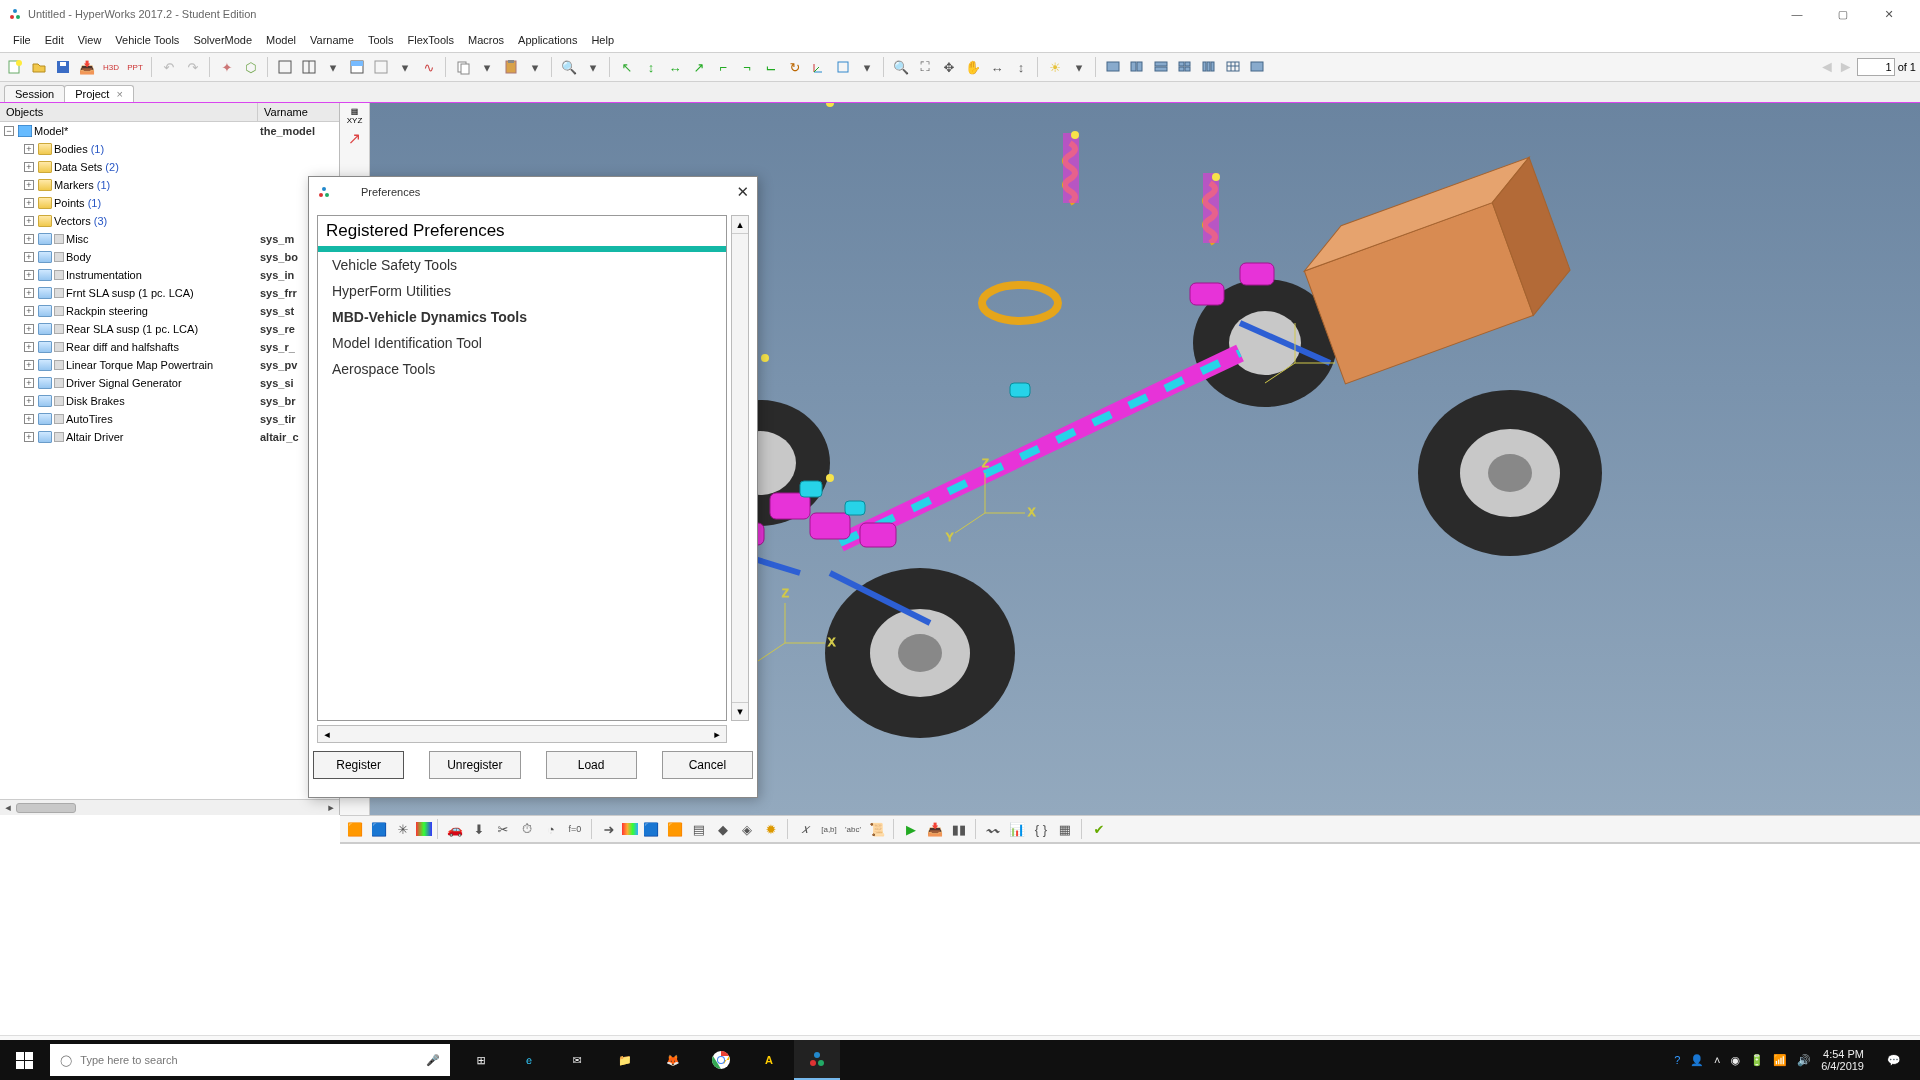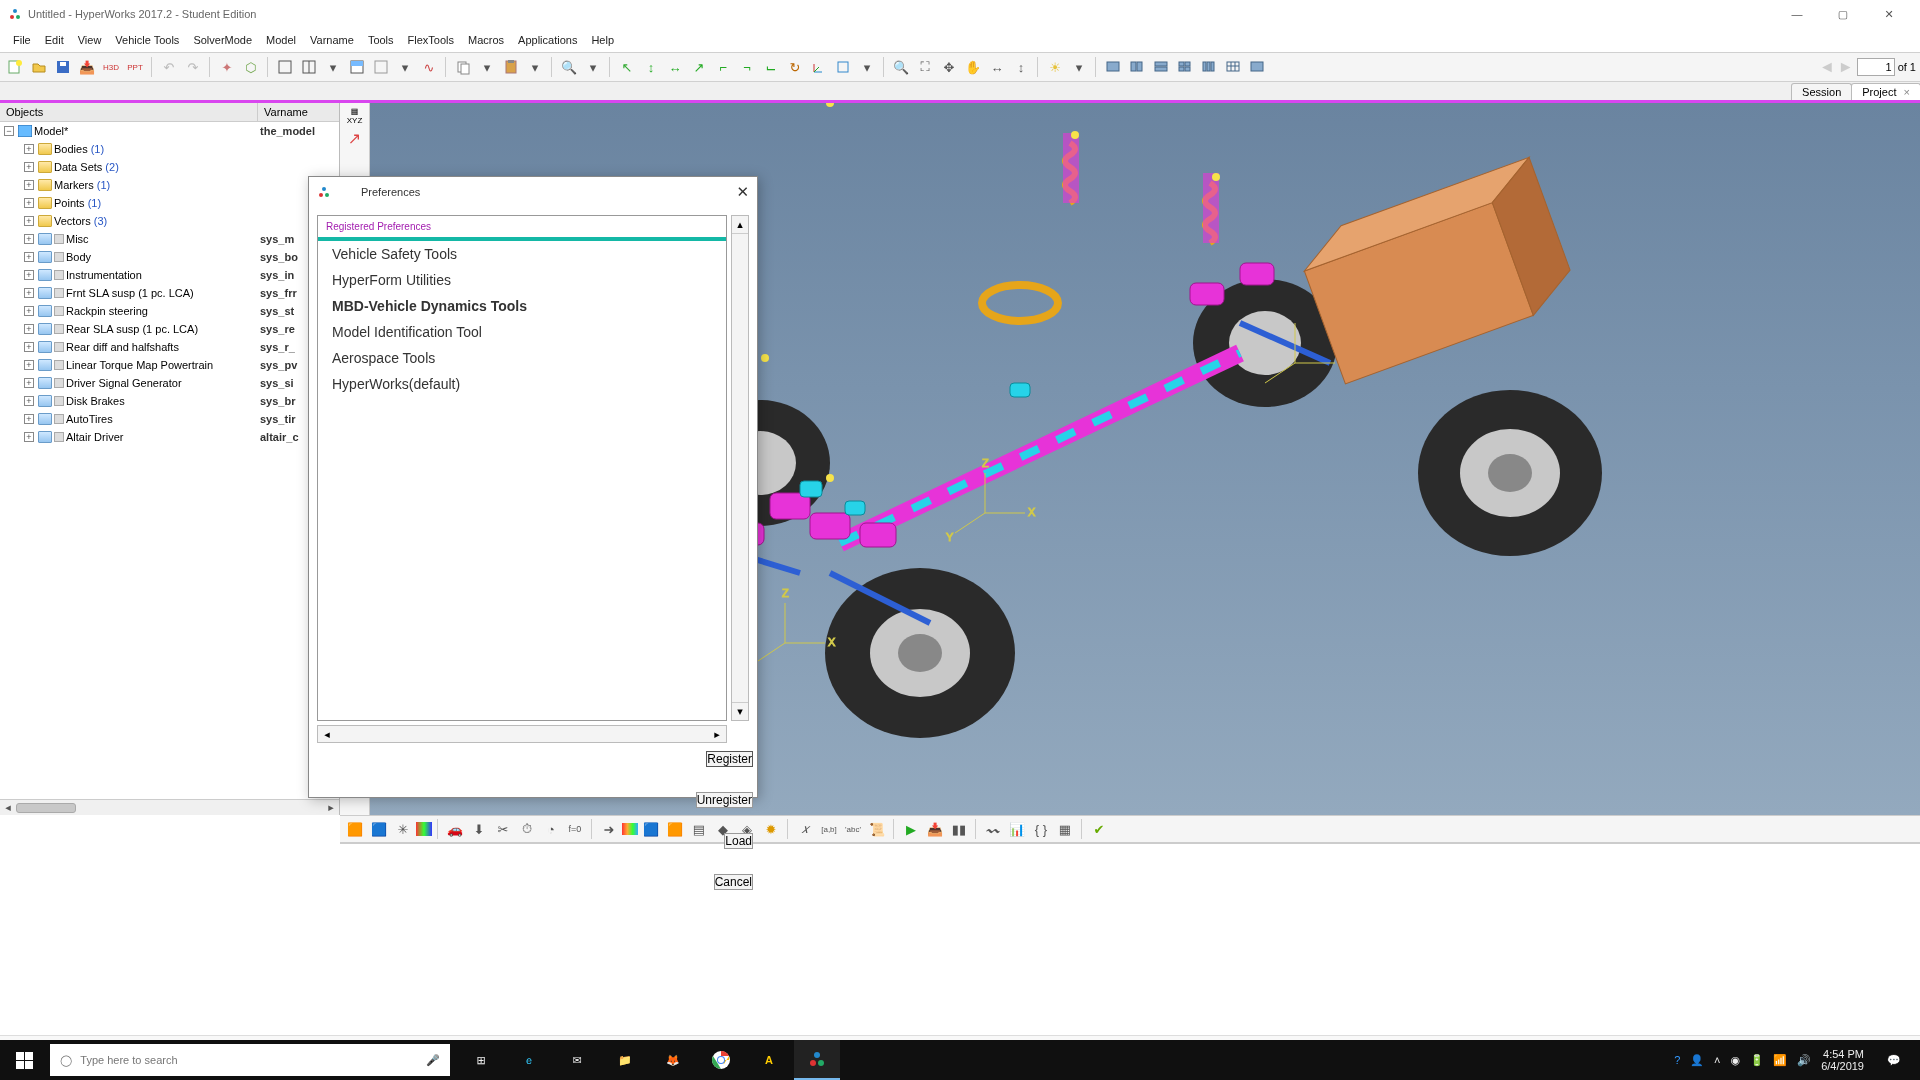--- a/index.html
+++ b/index.html
@@ -16,21 +16,21 @@
 .menubar span { padding:3px 7px; }
 
 
 .toolbar { height:30px; background:#f5f5f5; border-top:1px solid #d0d0d0; border-bottom:1px solid #d0d0d0; display:flex; align-items:center; padding:0 4px; gap:2px; }
 .tb-ico { width:22px; height:22px; display:inline-flex; align-items:center; justify-content:center; font-size:13px; color:#555; }
 .tb-sep { width:2px; height:20px; border-left:1px solid #ccc; margin:0 3px; }
 .toolbar .pagecount { margin-left:auto; display:flex; align-items:center; gap:3px; font-size:10px; }
 .toolbar .pagecount input { width:38px; height:18px; text-align:right; border:1px solid #aaa; padding-right:2px; }
 
 
-.lefttabs { height:21px; background:#f0f0f0; display:flex; align-items:flex-end; padding-left:4px; border-bottom:3px solid #d946ef;justify-content:flex-end; }
+.lefttabs { height:21px; background:#f0f0f0; display:flex; align-items:flex-end; padding-left:4px; border-bottom:1px solid #d946ef; }
 .lefttabs .tab { padding:2px 10px; border:1px solid #bbb; border-bottom:none; background:#f5f5f5; margin-right:-1px; border-radius:3px 3px 0 0; }
 .lefttabs .tab.active { background:#fff; }
 .lefttabs .tab .x { margin-left:4px; color:#888; }
 
 
 .main { display:flex; height:712px; }
 
 
 .treepanel { width:340px; background:#fff; border-right:1px solid #bbb; display:flex; flex-direction:column; }
 .treehdr { display:flex; border-bottom:1px solid #ccc; background:#eaeaea; font-size:11px; }
@@ -57,30 +57,30 @@
 
 .scene { position:absolute; inset:0; }
 
 
 .dialog { position:absolute; left:308px; top:176px; width:450px; height:622px; background:#fff; border:1px solid #888; box-shadow:2px 2px 12px rgba(0,0,0,.25); display:flex; flex-direction:column; }
 .dlg-title { height:30px; display:flex; align-items:center; padding:0 8px; color:#333;gap:24px; }
 .dlg-title .x { margin-left:auto; font-size:15px; color:#333; cursor:pointer; }
 .dlg-body { flex:1; padding:8px; display:flex; flex-direction:column; }
 .dlg-listwrap { flex:1; position:relative; }
 .dlg-list { position:absolute; left:0; top:0; right:22px; bottom:22px; border:1px solid #999; background:#fff; overflow:hidden; }
-.dlg-list .hdr { padding:5px 8px; border-bottom:4px solid #14b8a6; color:#a21caf; font-size:10px; }
+.dlg-list .hdr { padding:5px 8px; border-bottom:6px solid #14b8a6; color:#000000; font-size:17px; }
 .dlg-list .item { padding:5px 14px; font-size:14px; color:#333; }
 .dlg-list .item.sel { font-weight:700; }
 .dlg-vscroll { position:absolute; right:0; top:0; width:18px; bottom:22px; border:1px solid #bbb; background:#f4f4f4; display:flex; flex-direction:column; }
 .dlg-vscroll .sbtn { height:18px; display:flex; align-items:center; justify-content:center; border-bottom:1px solid #ccc; }
 .dlg-vscroll .track { flex:1; }
 .dlg-hscroll { position:absolute; left:0; right:22px; bottom:0; height:18px; border:1px solid #bbb; background:#f4f4f4; display:flex; }
 .dlg-hscroll .sbtn { width:18px; display:flex; align-items:center; justify-content:center; }
 .dlg-hscroll .track { flex:1; }
-.dlg-btns { height:46px; display:flex; align-items:flex-end; justify-content:space-around; padding:0 4px; gap:25px;flex-direction:column; }
+.dlg-btns { height:46px; display:flex; align-items:flex-start; justify-content:space-around; padding:0 4px; gap:25px; }
 .dlg-btns button { flex:1; height:28px; background:#f4f4f4; border:1px solid #999; cursor:pointer; font-size:12px; }
 .dlg-btns button.primary { border:1.5px solid #555; }
 
 
 .bottombar { height:28px; background:#f5f5f5; border-top:1px solid #ccc; border-bottom:1px solid #ccc; display:flex; align-items:center; padding:0 4px; gap:2px; margin-left:340px; }
 .lowerarea { height:192px; background:#fff; border-top:1px solid #ccc; margin-left:340px; }
 .status { height:20px; background:#f8f8f8; border-top:1px solid #ddd; display:flex; align-items:center; padding:0 8px; font-size:11px; color:#333; }
 
 
 .taskbar { position:absolute; left:0; right:0; bottom:0; height:40px; background:#101010; display:flex; align-items:center; color:#eee; }
@@ -658,21 +658,20 @@
   <div class="dlg-body">
     <div class="dlg-listwrap">
       <div class="dlg-list">
         <div class="hdr">Registered Preferences</div>
         <div id="pref-items">
             <div class="item">Vehicle Safety Tools</div>
             <div class="item">HyperForm Utilities</div>
             <div class="item sel">MBD-Vehicle Dynamics Tools</div>
             <div class="item">Model Identification Tool</div>
             <div class="item">Aerospace Tools</div>
-            <div class="item">HyperWorks(default)</div>
           </div>
       </div>
       <div class="dlg-vscroll">
         <span class="sbtn">▴</span>
         <span class="track"></span>
         <span class="sbtn" style="border-top:1px solid #ccc;border-bottom:none">▾</span>
       </div>
       <div class="dlg-hscroll">
         <span class="sbtn">◂</span>
         <span class="track"></span>

